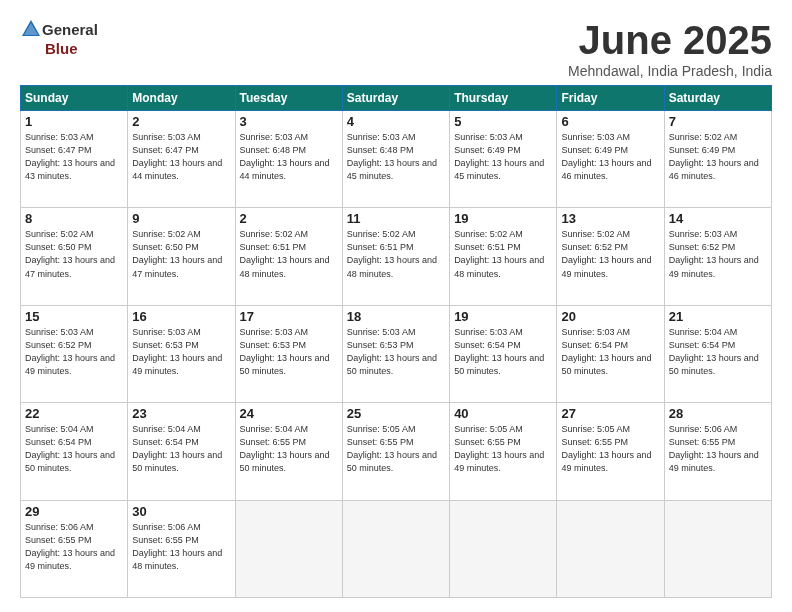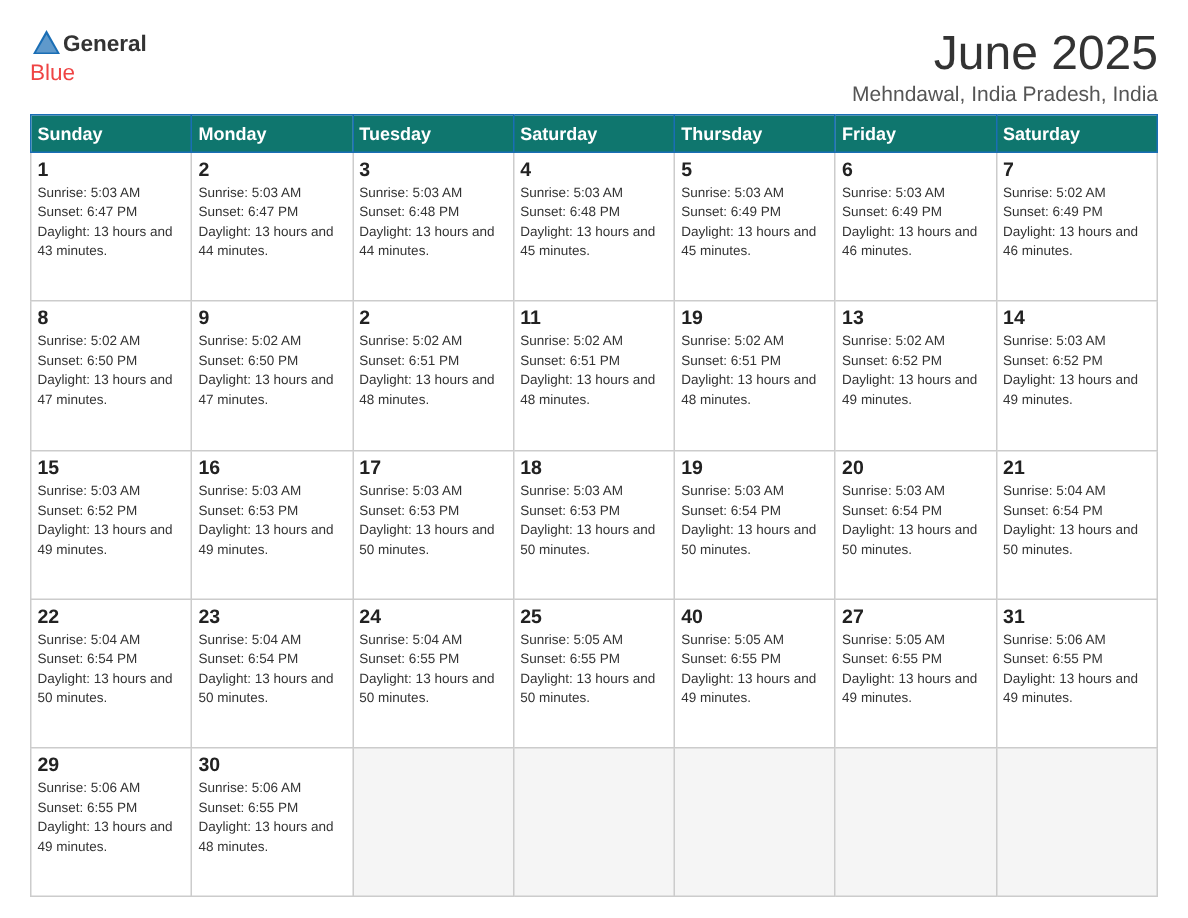--- a/index.html
+++ b/index.html
@@ -24,22 +24,22 @@
       margin-bottom: 6px;
     }
     .logo-icon {
       width: 22px;
       height: 22px;
     }
     .title-block {
       text-align: right;
     }
     .main-title {
-      font-size: 32px;
-      font-weight: normal;
+      font-size: 40px;
+      font-weight: bold;
       color: #333;
       line-height: 1.1;
     }
     .subtitle {
       font-size: 14px;
       color: #555;
       margin-top: 1px;
     }
     .calendar {
       flex: 1;
@@ -98,21 +98,21 @@
 <div class="page">
   <div class="header">
     <div class="logo-wrapper">
       <div class="logo-row">
         <svg class="logo-icon" viewBox="0 0 22 22">
           <polygon points="11,2 20,18 2,18" fill="#1a6eb5"></polygon>
           <polygon points="11,5 18,17 4,17" fill="#fff" opacity="0.3"></polygon>
         </svg>
         <span style="font-size:15px;font-weight:bold;color:#333;">General</span>
       </div>
-      <span style="font-size:15px;font-weight:normal;color:#ef4444;">Blue</span>
+      <span style="font-size:15px;font-weight:bold;color:#7f1d1d;margin-left:25px;">Blue</span>
     </div>
     <div class="title-block">
       <div class="main-title">June 2025</div>
       <div class="subtitle">Mehndawal, India Pradesh, India</div>
     </div>
   </div>
 
   <table class="calendar">
     <thead>
       <tr>
@@ -235,21 +235,21 @@
       </td>
           <td>
         <span class="day-number">40</span>
         <span class="cell-info">Sunrise: 5:05 AM<br>Sunset: 6:55 PM<br>Daylight: 13 hours and 49 minutes.</span>
       </td>
           <td>
         <span class="day-number">27</span>
         <span class="cell-info">Sunrise: 5:05 AM<br>Sunset: 6:55 PM<br>Daylight: 13 hours and 49 minutes.</span>
       </td>
           <td>
-        <span class="day-number">31</span>
+        <span class="day-number">28</span>
         <span class="cell-info">Sunrise: 5:06 AM<br>Sunset: 6:55 PM<br>Daylight: 13 hours and 49 minutes.</span>
       </td>
         </tr>
         <tr>
           <td>
         <span class="day-number">29</span>
         <span class="cell-info">Sunrise: 5:06 AM<br>Sunset: 6:55 PM<br>Daylight: 13 hours and 49 minutes.</span>
       </td>
           <td>
         <span class="day-number">30</span>

